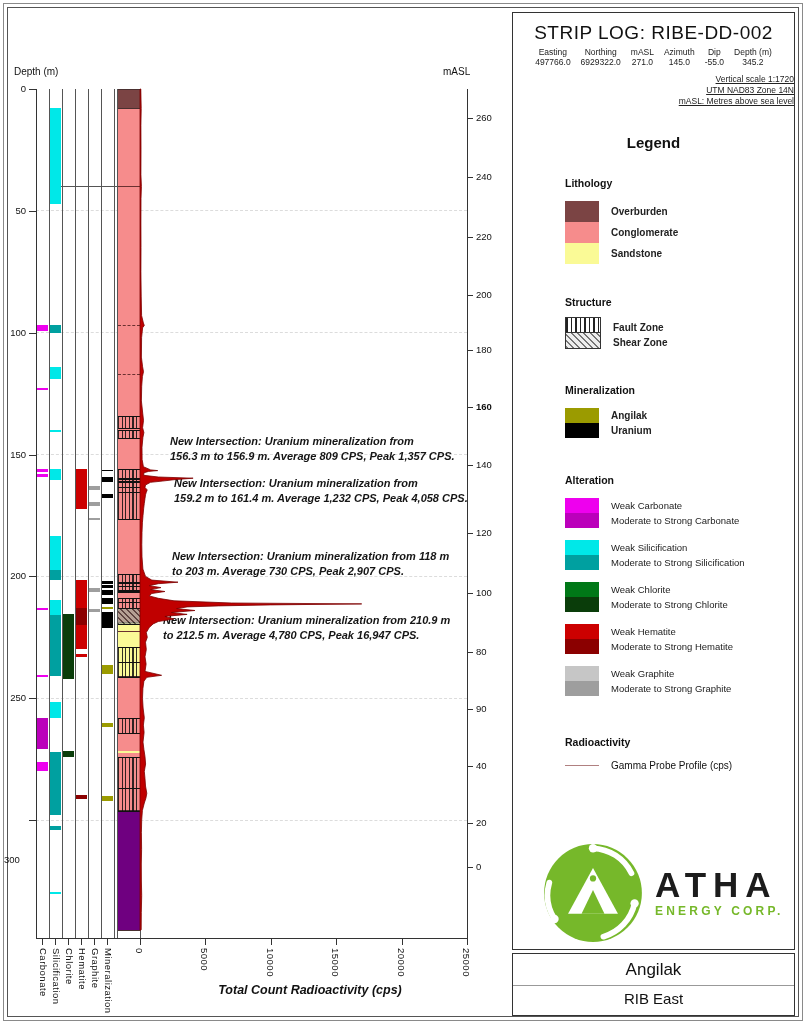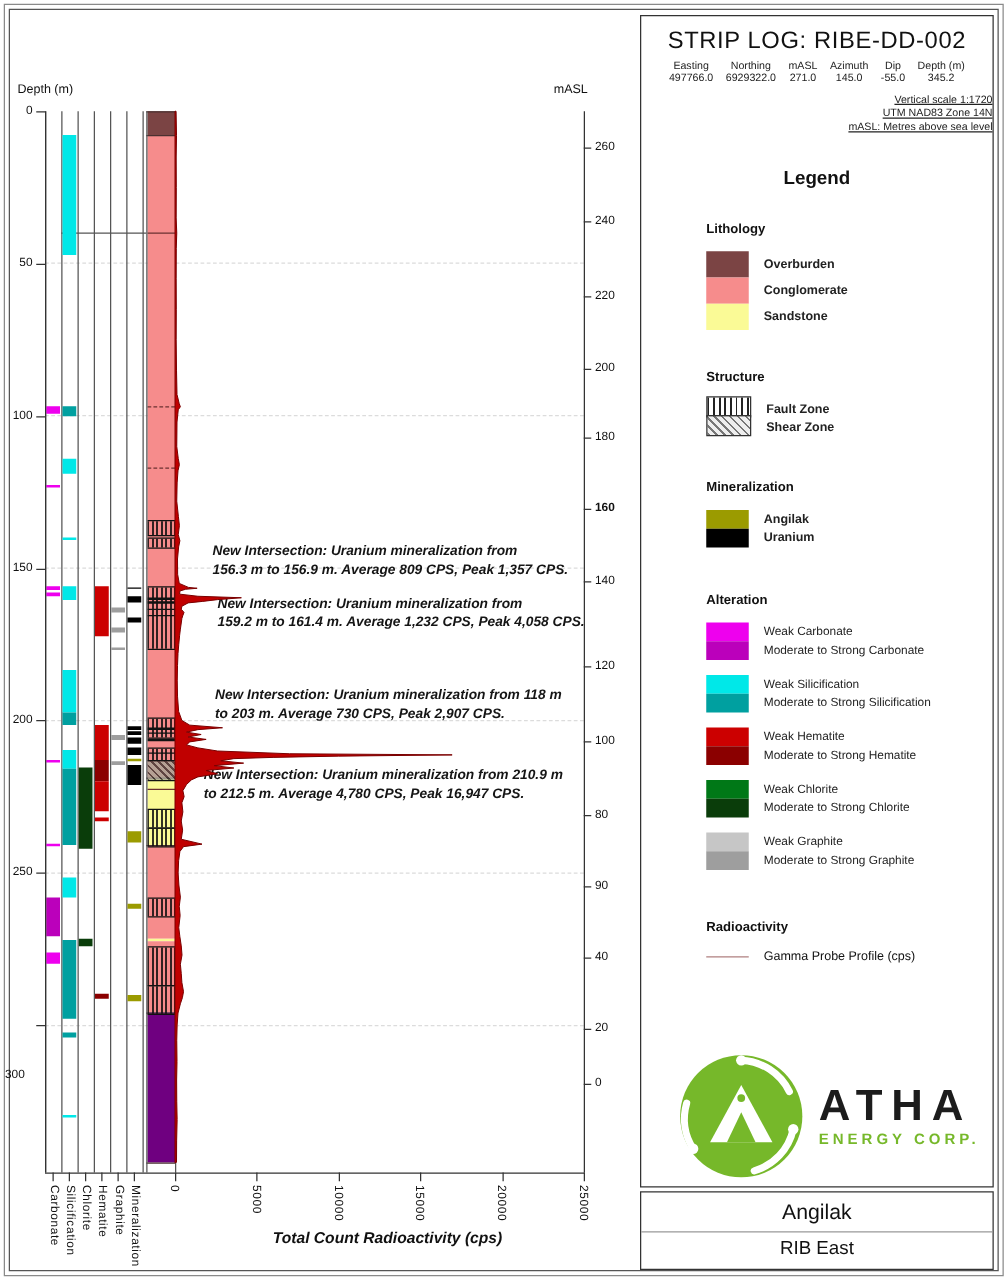--- a/index.html
+++ b/index.html
@@ -339,36 +339,36 @@
             <div style="background: rgb(0, 232, 232);"></div>
             <div style="background: rgb(0, 160, 160);"></div>
           </div>
           <div class="alt-labels">
             <div>Weak Silicification</div>
             <div>Moderate to Strong Silicification</div>
           </div>
         </div>
         <div class="alt-group">
           <div class="alt-swatches">
+            <div style="background: rgb(0, 120, 23);"></div>
+            <div style="background: rgb(10, 61, 10);"></div>
+          </div>
+          <div class="alt-labels">
+            <div>Weak Chlorite</div>
+            <div>Moderate to Strong Chlorite</div>
+          </div>
+        </div>
+        <div class="alt-group">
+          <div class="alt-swatches">
             <div style="background: rgb(204, 0, 0);"></div>
             <div style="background: rgb(139, 0, 0);"></div>
           </div>
           <div class="alt-labels">
             <div>Weak Hematite</div>
             <div>Moderate to Strong Hematite</div>
-          </div>
-        </div>
-        <div class="alt-group">
-          <div class="alt-swatches">
-            <div style="background: rgb(0, 120, 23);"></div>
-            <div style="background: rgb(10, 61, 10);"></div>
-          </div>
-          <div class="alt-labels">
-            <div>Weak Chlorite</div>
-            <div>Moderate to Strong Chlorite</div>
           </div>
         </div>
         <div class="alt-group">
           <div class="alt-swatches">
             <div style="background: rgb(198, 198, 198);"></div>
             <div style="background: rgb(158, 158, 158);"></div>
           </div>
           <div class="alt-labels">
             <div>Weak Graphite</div>
             <div>Moderate to Strong Graphite</div>

